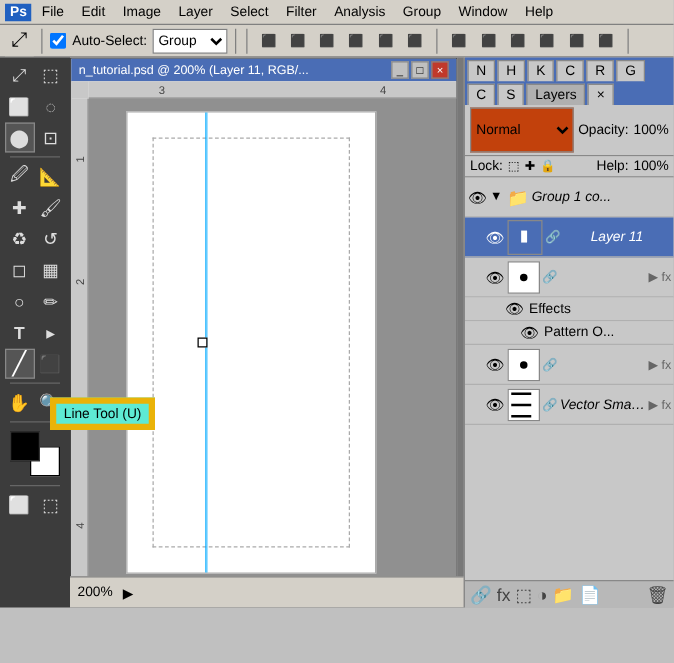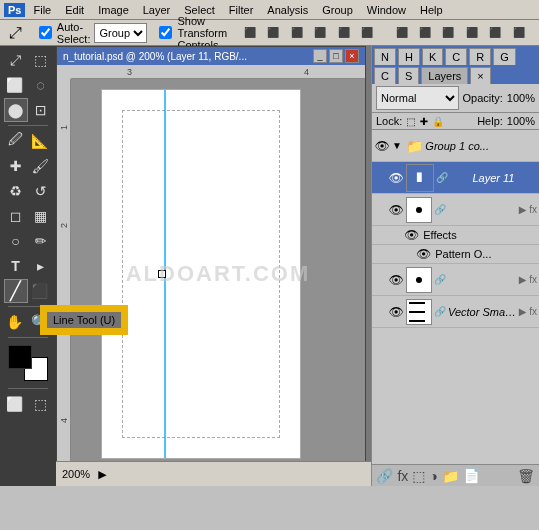--- a/index.html
+++ b/index.html
@@ -57,23 +57,23 @@
     }
     .tool-btn.active { background: #555; border: 1px solid #888; }
     .tool-pair { display: flex; gap: 1px; }
     .toolbox-divider { width: 40px; height: 1px; background: #666; margin: 2px 0; }
     .color-boxes { position: relative; width: 40px; height: 36px; margin: 4px; }
     .color-bg { position: absolute; bottom: 0; right: 0; width: 24px; height: 24px; background: #fff; border: 1px solid #000; }
     .color-fg { position: absolute; top: 0; left: 0; width: 24px; height: 24px; background: #000; border: 1px solid #333; }
 
     
     .tooltip {
-      position: absolute; background: #737373; border: 7px solid #eab308;
+      position: absolute; background: #5eead4; border: 5px solid #eab308;
       padding: 2px 6px; font-size: 11px; white-space: nowrap;
-      z-index: 100; left: 40px; top: 305px;
+      z-index: 100; left: 40px; top: 318px;
     }
 
     
     .canvas-area {
       flex: 1; background: #787878; overflow: hidden; position: relative;
     }
     .canvas-window {
       position: absolute; top: 0; left: 8px;
       background: #fff; border: 1px solid #444;
     }
@@ -135,21 +135,21 @@
     .panel-tab {
       background: #c8c8c8; padding: 2px 6px; font-size: 11px; cursor: pointer;
       border-top: 1px solid #888; border-left: 1px solid #888; border-right: 1px solid #888;
     }
     .panel-tab.active { background: #b0b0b0; }
     .panel-header {
       display: flex; align-items: center; padding: 2px 4px;
       background: #c8c8c8; border-bottom: 1px solid #888; gap: 4px;
     }
     .panel-header select {
-      height: 24px; font-size: 11px; background: #e5e5e5; border: 1px solid #888; flex: 1;
+      height: 36px; font-size: 11px; background: #c2410c; border: 1px solid #888; flex: 1;
     }
     .panel-lock-row {
       display: flex; align-items: center; padding: 2px 4px;
       background: #c8c8c8; border-bottom: 1px solid #888; gap: 4px; font-size: 11px;
     }
     .lock-icon { font-size: 10px; cursor: pointer; }
 
     
     .layers-list { flex: 1; overflow-y: auto; background: #c8c8c8; }
     .layer-item {
@@ -216,24 +216,20 @@
   <div class="toolbar-btn" style="font-size:16px;">⤢</div>
   <div class="toolbar-divider"></div>
   <label style="display:flex;align-items:center;gap:3px;">
     <input type="checkbox" class="toolbar-checkbox" checked="" style="">
     <span>Auto-Select:</span>
   </label>
   <select class="toolbar-select" style="width:60px;">
     <option>Group</option>
   </select>
   <div class="toolbar-divider"></div>
-  <label style="display:flex;align-items:center;gap:3px;">
-    <input type="checkbox" class="toolbar-checkbox" checked="" style="">
-    <span>Show Transform Controls</span>
-  </label>
   <div class="toolbar-divider"></div>
 
   <div style="display:flex;gap:1px;">
     <div class="toolbar-btn" style="font-size:10px;">⬛</div>
     <div class="toolbar-btn" style="font-size:10px;">⬛</div>
     <div class="toolbar-btn" style="font-size:10px;">⬛</div>
     <div class="toolbar-btn" style="font-size:10px;">⬛</div>
     <div class="toolbar-btn" style="font-size:10px;">⬛</div>
     <div class="toolbar-btn" style="font-size:10px;">⬛</div>
   </div>
@@ -347,21 +343,20 @@
           <div class="canvas-page" style="left:30px; top:10px; width:200px; height:370px; background:#fff;">
 
             <div class="canvas-page-inner" style="left:20px; top:20px; right:20px; bottom:20px;"></div>
 
             <div class="canvas-guide-v" style="left:62px;"></div>
             <div class="canvas-guide-v" style="left:63px;"></div>
 
             <div class="transform-handle" style="left:56px; top:180px;"></div>
           </div>
 
-          <div class="watermark">ALDOART.COM</div>
         </div>
       </div>
     </div>
 
     <div class="statusbar" style="position:absolute;bottom:0;left:0;right:0;">
       <span>200%</span>
       <span>▶</span>
     </div>
   </div>
 

